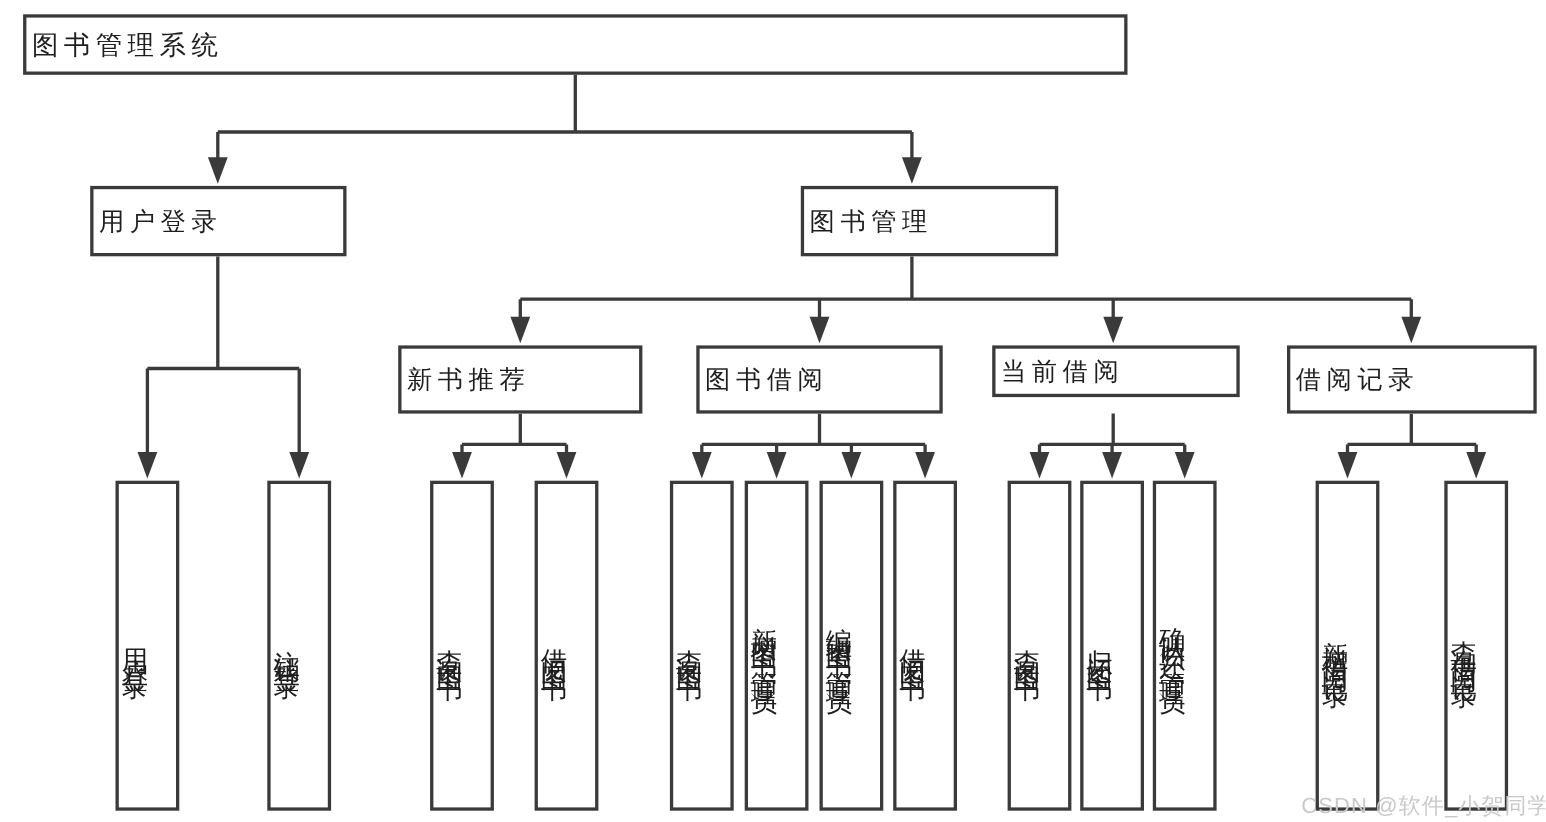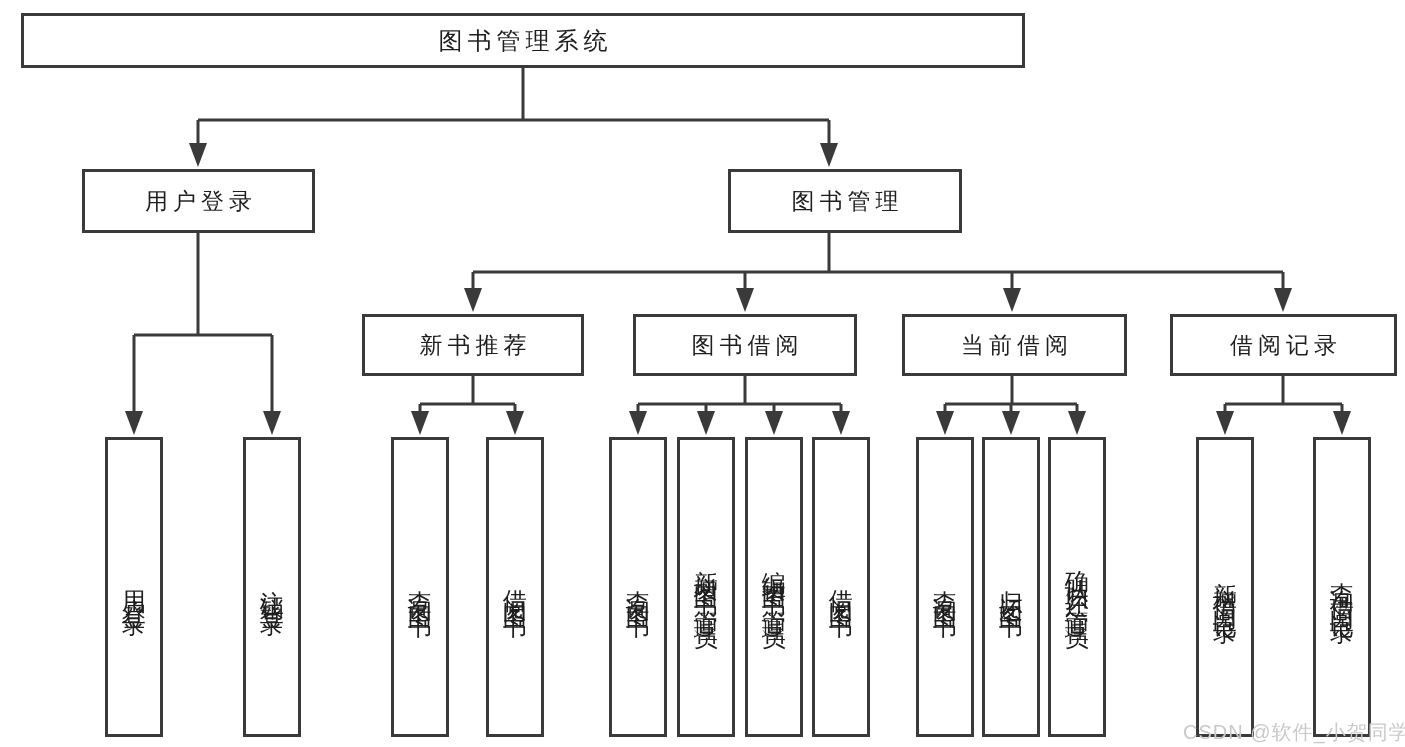--- a/index.html
+++ b/index.html
@@ -14,21 +14,20 @@
   .connectors { position: absolute; left: 0; top: 0; }
   .cline { stroke: var(--line, #3a3a3a); stroke-width: 3; fill: none; }
   .ahead { fill: var(--line, #3a3a3a); stroke: none; }
   .box {
     position: absolute;
     box-sizing: border-box;
     border: 3px solid var(--line, #3a3a3a);
     background: #ffffff;
     display: flex;
     align-items: center;
-    justify-content: center;
     color: var(--text, #1e1e1e);
   }
   .hlabel { font-size: 23px; letter-spacing: 5px; text-indent: 5px; white-space: nowrap; }
   .root .hlabel { font-size: 24px; }
   .vtext {
     writing-mode: vertical-rl;
     text-orientation: mixed;
     font-size: 24px;
     letter-spacing: 8px;
     line-height: 1.15;
@@ -94,21 +93,21 @@
   <div class="box" style="left:728px;top:169px;width:234px;height:64px">
     <span class="hlabel">图书管理</span>
   </div>
 
   <div class="box" style="left:362px;top:314px;width:222px;height:62px">
     <span class="hlabel">新书推荐</span>
   </div>
   <div class="box" style="left:633px;top:314px;width:224px;height:62px">
     <span class="hlabel">图书借阅</span>
   </div>
-  <div class="box" style="left:902px;top:314px;width:225px;height:62px">
+  <div class="box" style="left:902px;top:314px;width:225px;height:47px">
     <span class="hlabel">当前借阅</span>
   </div>
   <div class="box" style="left:1170px;top:314px;width:227px;height:62px">
     <span class="hlabel">借阅记录</span>
   </div>
 
   <div class="box" style="left:105px;top:437px;width:58px;height:300px">
     <span class="vtext">用户登录</span>
   </div>
   <div class="box" style="left:243px;top:437px;width:58px;height:300px">

